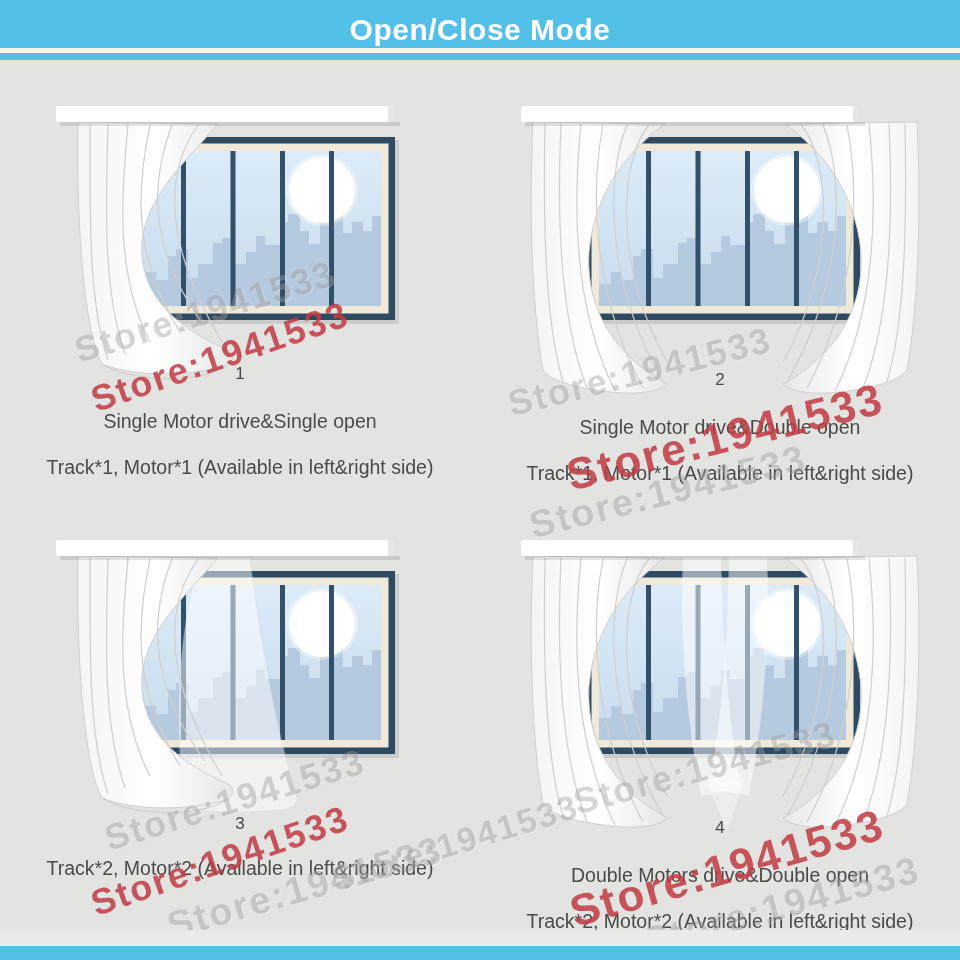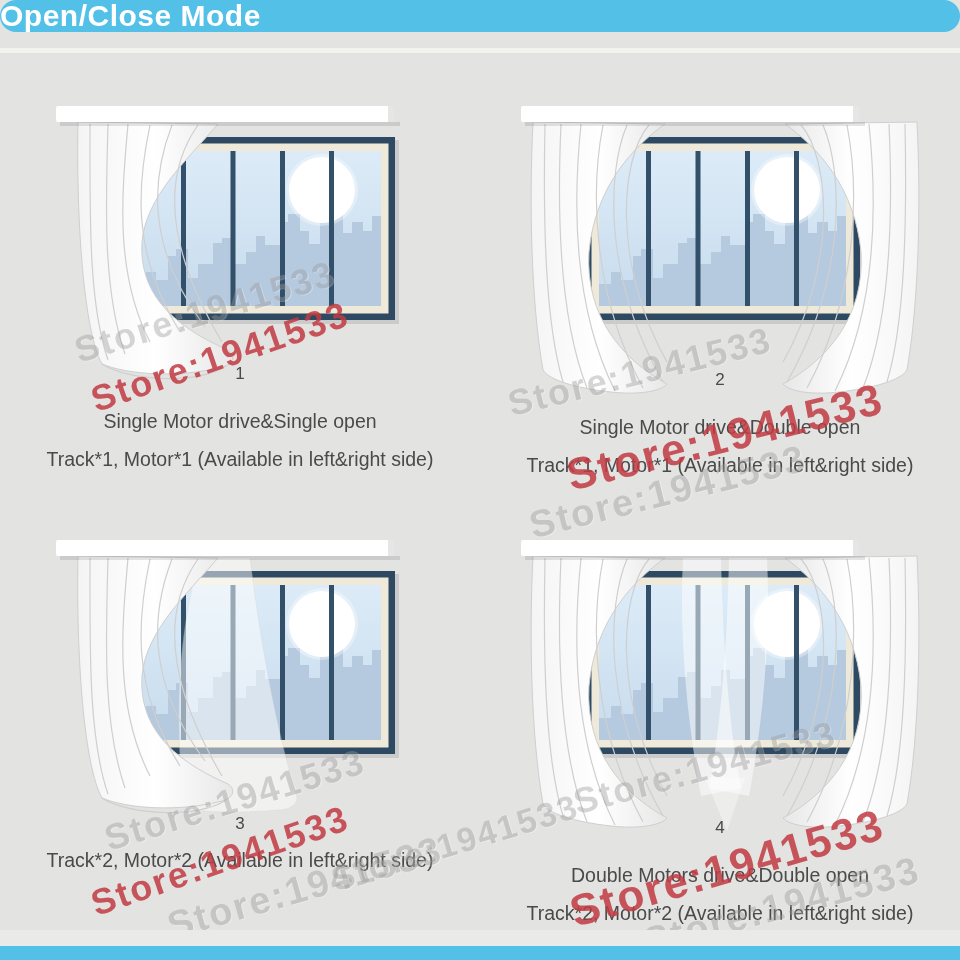--- a/index.html
+++ b/index.html
@@ -1,39 +1,39 @@
 <!DOCTYPE html>
 <html><head>
 <meta charset="utf-8">
 <style>
   html,body{margin:0;padding:0;}
   body{font-family:"Liberation Sans","DejaVu Sans",sans-serif;}
   #page{position:relative;width:960px;height:960px;background:#e3e3e2;overflow:hidden;}
   
-  .header{position:absolute;left:0;top:0;width:960px;height:32px;background:#52c0e7;
-          display:flex;align-items:center;border-radius:24px;}
+  .header{position:absolute;left:0;top:0;width:960px;height:60px;background:#52c0e7;
+          display:flex;align-items:center;justify-content:center;}
   .header .title{color:#ffffff;font-size:30px;font-weight:bold;letter-spacing:.5px;}
   .header-strip{position:absolute;left:0;top:48px;width:960px;height:5px;background:#f2f2ee;}
   .footer-strip{position:absolute;left:0;top:930px;width:960px;height:16px;background:#eaeae9;}
   .footer-bar{position:absolute;left:0;top:946px;width:960px;height:14px;background:#52c0e7;}
   
   .illus{position:absolute;width:420px;height:310px;}
   .illus.q1{left:50px;top:92px;}
   .illus.q2{left:515px;top:92px;}
   .illus.q3{left:50px;top:526px;}
   .illus.q4{left:515px;top:526px;}
   
   .caption{position:absolute;width:480px;text-align:center;color:#4a4a4a;}
   .caption.c1{left:0;top:364px;}
   .caption.c2{left:480px;top:370px;}
   .caption.c3{left:0;top:814px;}
   .caption.c4{left:480px;top:818px;}
   .caption .num{font-size:17px;}
   .caption .head{font-size:19.5px;margin-top:26px;}
-  .caption .sub{font-size:19.5px;margin-top:15px;}
+  .caption .sub{font-size:19.5px;margin-top:23px;}
   
   .wm{position:absolute;font-weight:bold;letter-spacing:2px;white-space:nowrap;
       transform-origin:center;pointer-events:none;}
   .wm.gray{color:#9a9a9a;opacity:.40;text-shadow:1px 1px 0 rgba(255,255,255,.65);}
   .wm.red{color:#c23b42;opacity:.85;}
   .wm-r1{left:220px;top:357px;font-size:36px;transform:translate(-50%,-50%) rotate(-19deg);}
   .wm-r2{left:725px;top:437px;font-size:44px;transform:translate(-50%,-50%) rotate(-14deg);}
   .wm-r3{left:220px;top:861px;font-size:36px;transform:translate(-50%,-50%) rotate(-19deg);}
   .wm-r4{left:727px;top:868px;font-size:44px;transform:translate(-50%,-50%) rotate(-16deg);}
   .wm-g1{left:205px;top:312px;font-size:36px;transform:translate(-50%,-50%) rotate(-17deg);}

